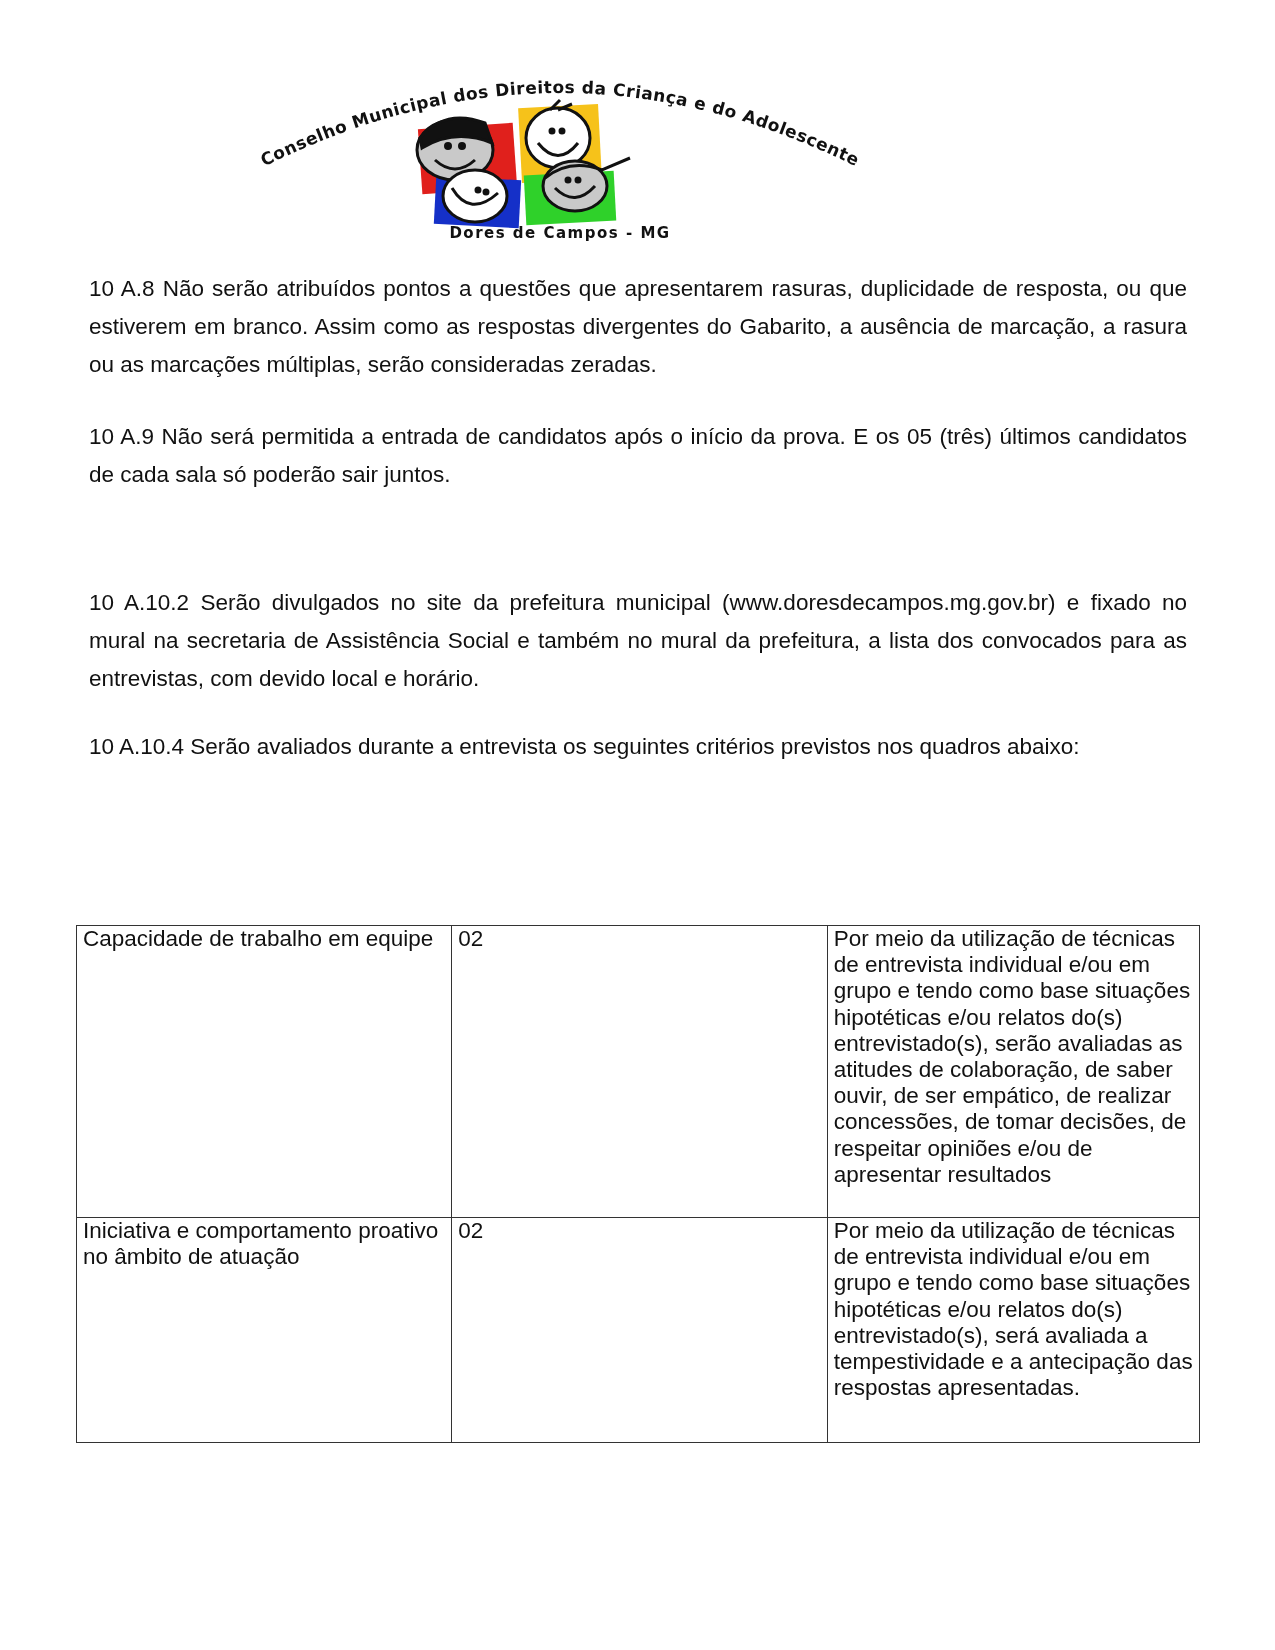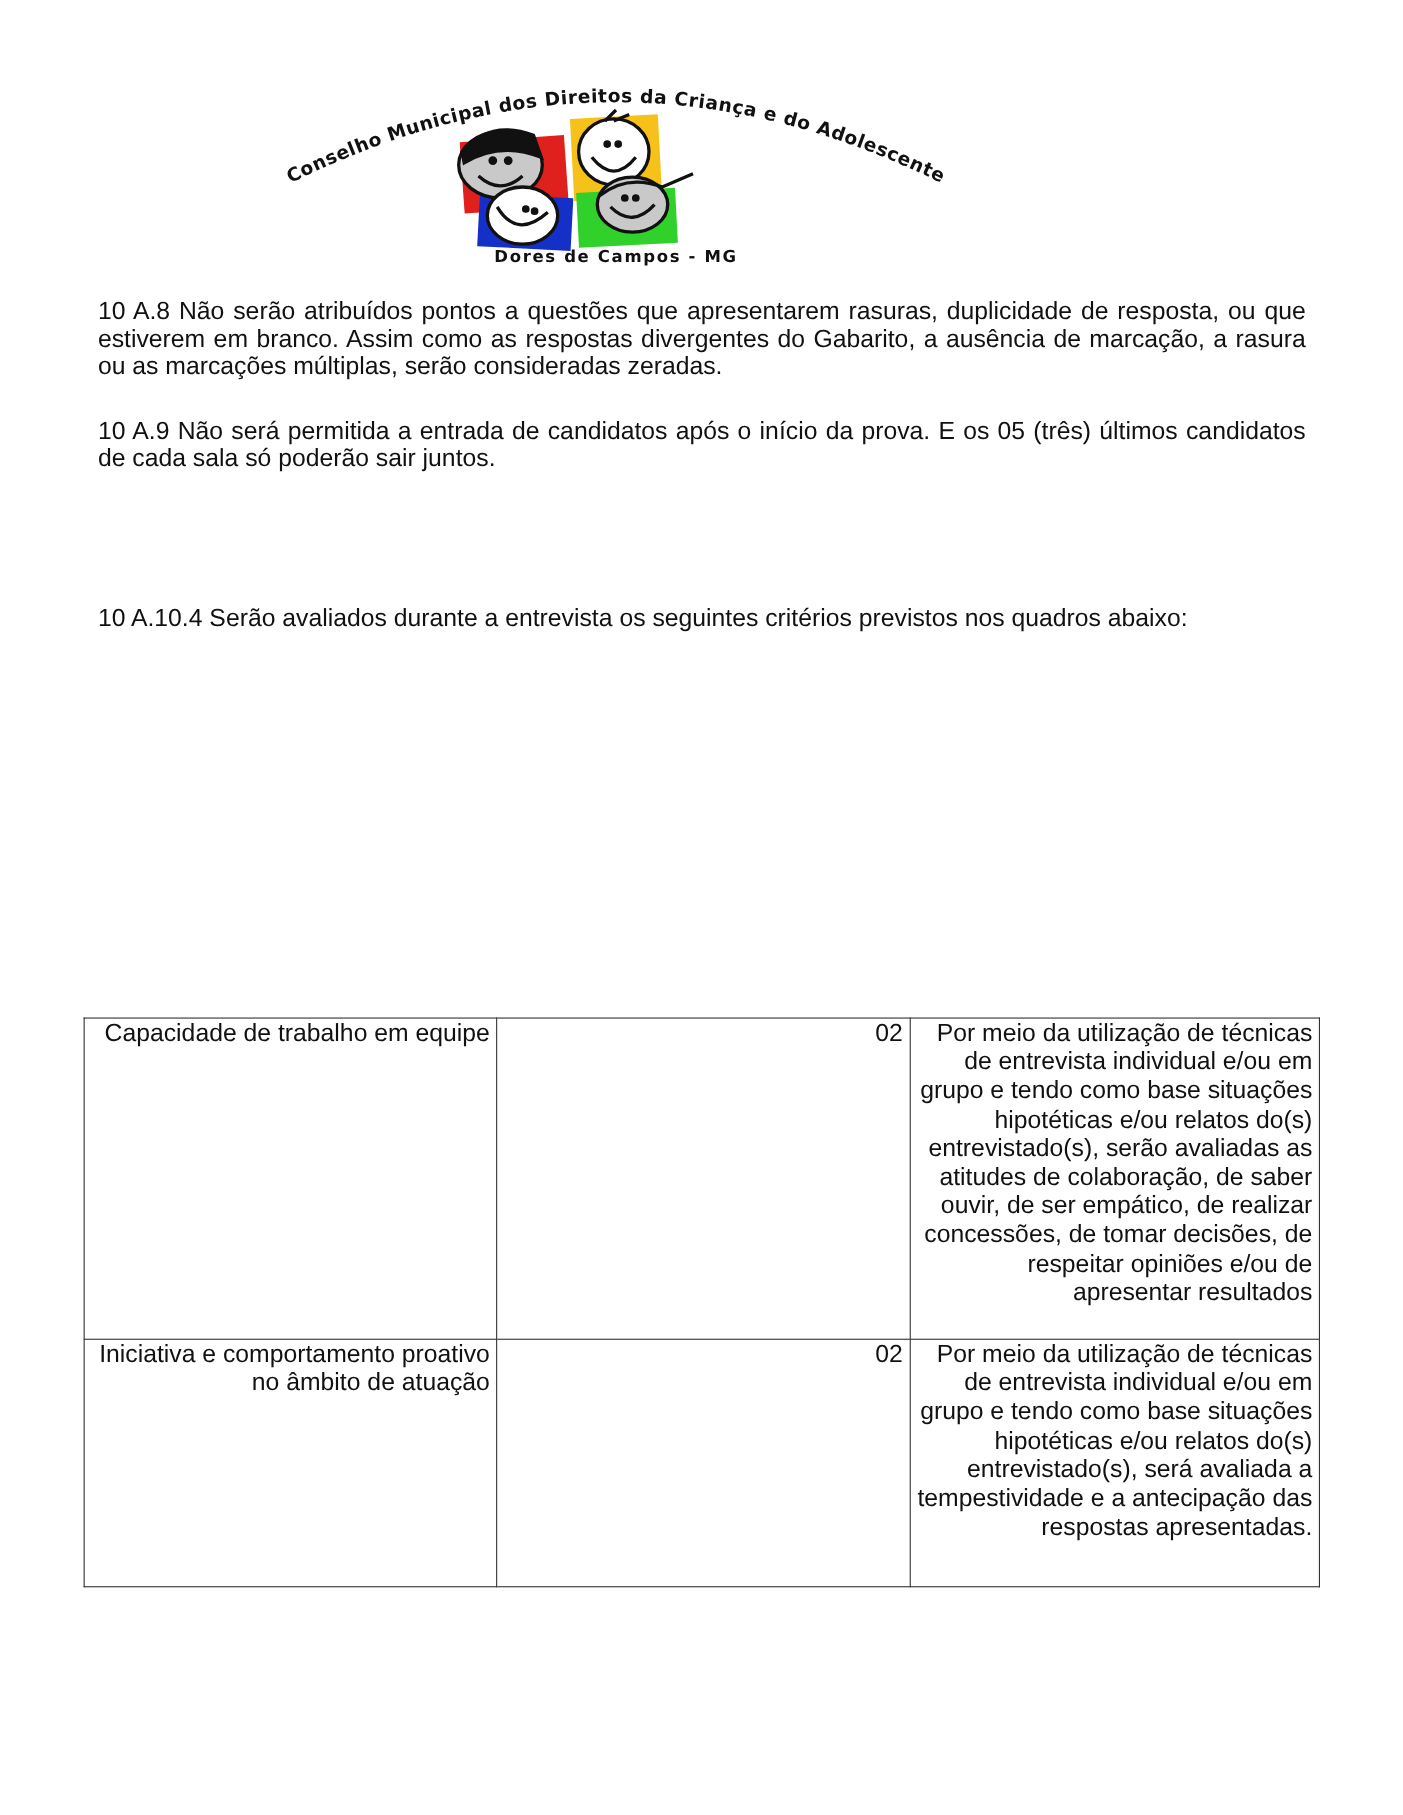--- a/index.html
+++ b/index.html
@@ -1,27 +1,27 @@
 <!DOCTYPE html>
 <html><head>
 <meta charset="utf-8">
 <style>
   html, body { margin:0; padding:0; background:#fff; }
   body { width:1275px; height:1650px; position:relative; overflow:hidden;
          font-family:"Liberation Sans", sans-serif; color:#111; }
   .logo { position:absolute; left:230px; top:68px; width:660px; height:175px; }
   .logo svg { width:100%; height:100%; }
   .content { position:absolute; left:89px; top:270px; width:1098px;
-             font-size:22.5px; line-height:25px; }
+             font-size:22.5px; line-height:38px; }
   .para { text-align:justify; margin:0; }
   .gap-lg { height:34px; }
   .gap-sm { height:30px; }
   table.criteria { position:absolute; left:76px; top:925px; width:1124px;
                    border-collapse:collapse; font-size:22.5px; line-height:26.2px; }
-  table.criteria td { border:1.5px solid #333; vertical-align:top; text-align:right;
+  table.criteria td { border:1.5px solid #333; vertical-align:top; text-align:left;
                       padding:0 6px 0 6px;margin-left:12px; }
   table.criteria td.c1 { width:361px; }
   table.criteria td.c2 { width:361px; }
   table.criteria td.c3 { width:358px; }
 </style>
 </head>
 <body>
 
 <div class="logo">
   <svg viewBox="0 0 660 175" xmlns="http://www.w3.org/2000/svg">
@@ -68,20 +68,21 @@
   </svg>
 </div>
 
 <div class="content">
   <p class="para">10 A.8 Não serão atribuídos pontos a questões que apresentarem rasuras, duplicidade de resposta, ou que estiverem em branco. Assim como as respostas divergentes do Gabarito, a ausência de marcação, a rasura ou as marcações múltiplas, serão consideradas zeradas.</p>
   <div class="gap-lg"></div>
   <p class="para">10 A.9 Não será permitida a entrada de candidatos após o início da prova. E os 05 (três) últimos candidatos de cada sala só poderão sair juntos.</p>
   <div class="gap-sm"></div>
   <div class="gap-sm"></div>
   <div class="gap-sm"></div>
+  <p class="para">10 A.10.2 Serão divulgados no site da prefeitura municipal (www.doresdecampos.mg.gov.br) e fixado no mural na secretaria de Assistência Social e também no mural da prefeitura, a lista dos convocados para as entrevistas, com devido local e horário.</p>
   <div class="gap-sm"></div>
   <p class="para">10 A.10.4 Serão avaliados durante a entrevista os seguintes critérios previstos nos quadros abaixo:</p>
 </div>
 
 <table class="criteria">
   <tbody>
       <tr style="height:292px;">
     <td class="c1">Capacidade de trabalho em equipe</td>
     <td class="c2">02</td>
     <td class="c3">Por meio da utilização de técnicas de entrevista individual e/ou em grupo e tendo como base situações hipotéticas e/ou relatos do(s) entrevistado(s), serão avaliadas as atitudes de colaboração, de saber ouvir, de ser empático, de realizar concessões, de tomar decisões, de respeitar opiniões e/ou de apresentar resultados</td>

